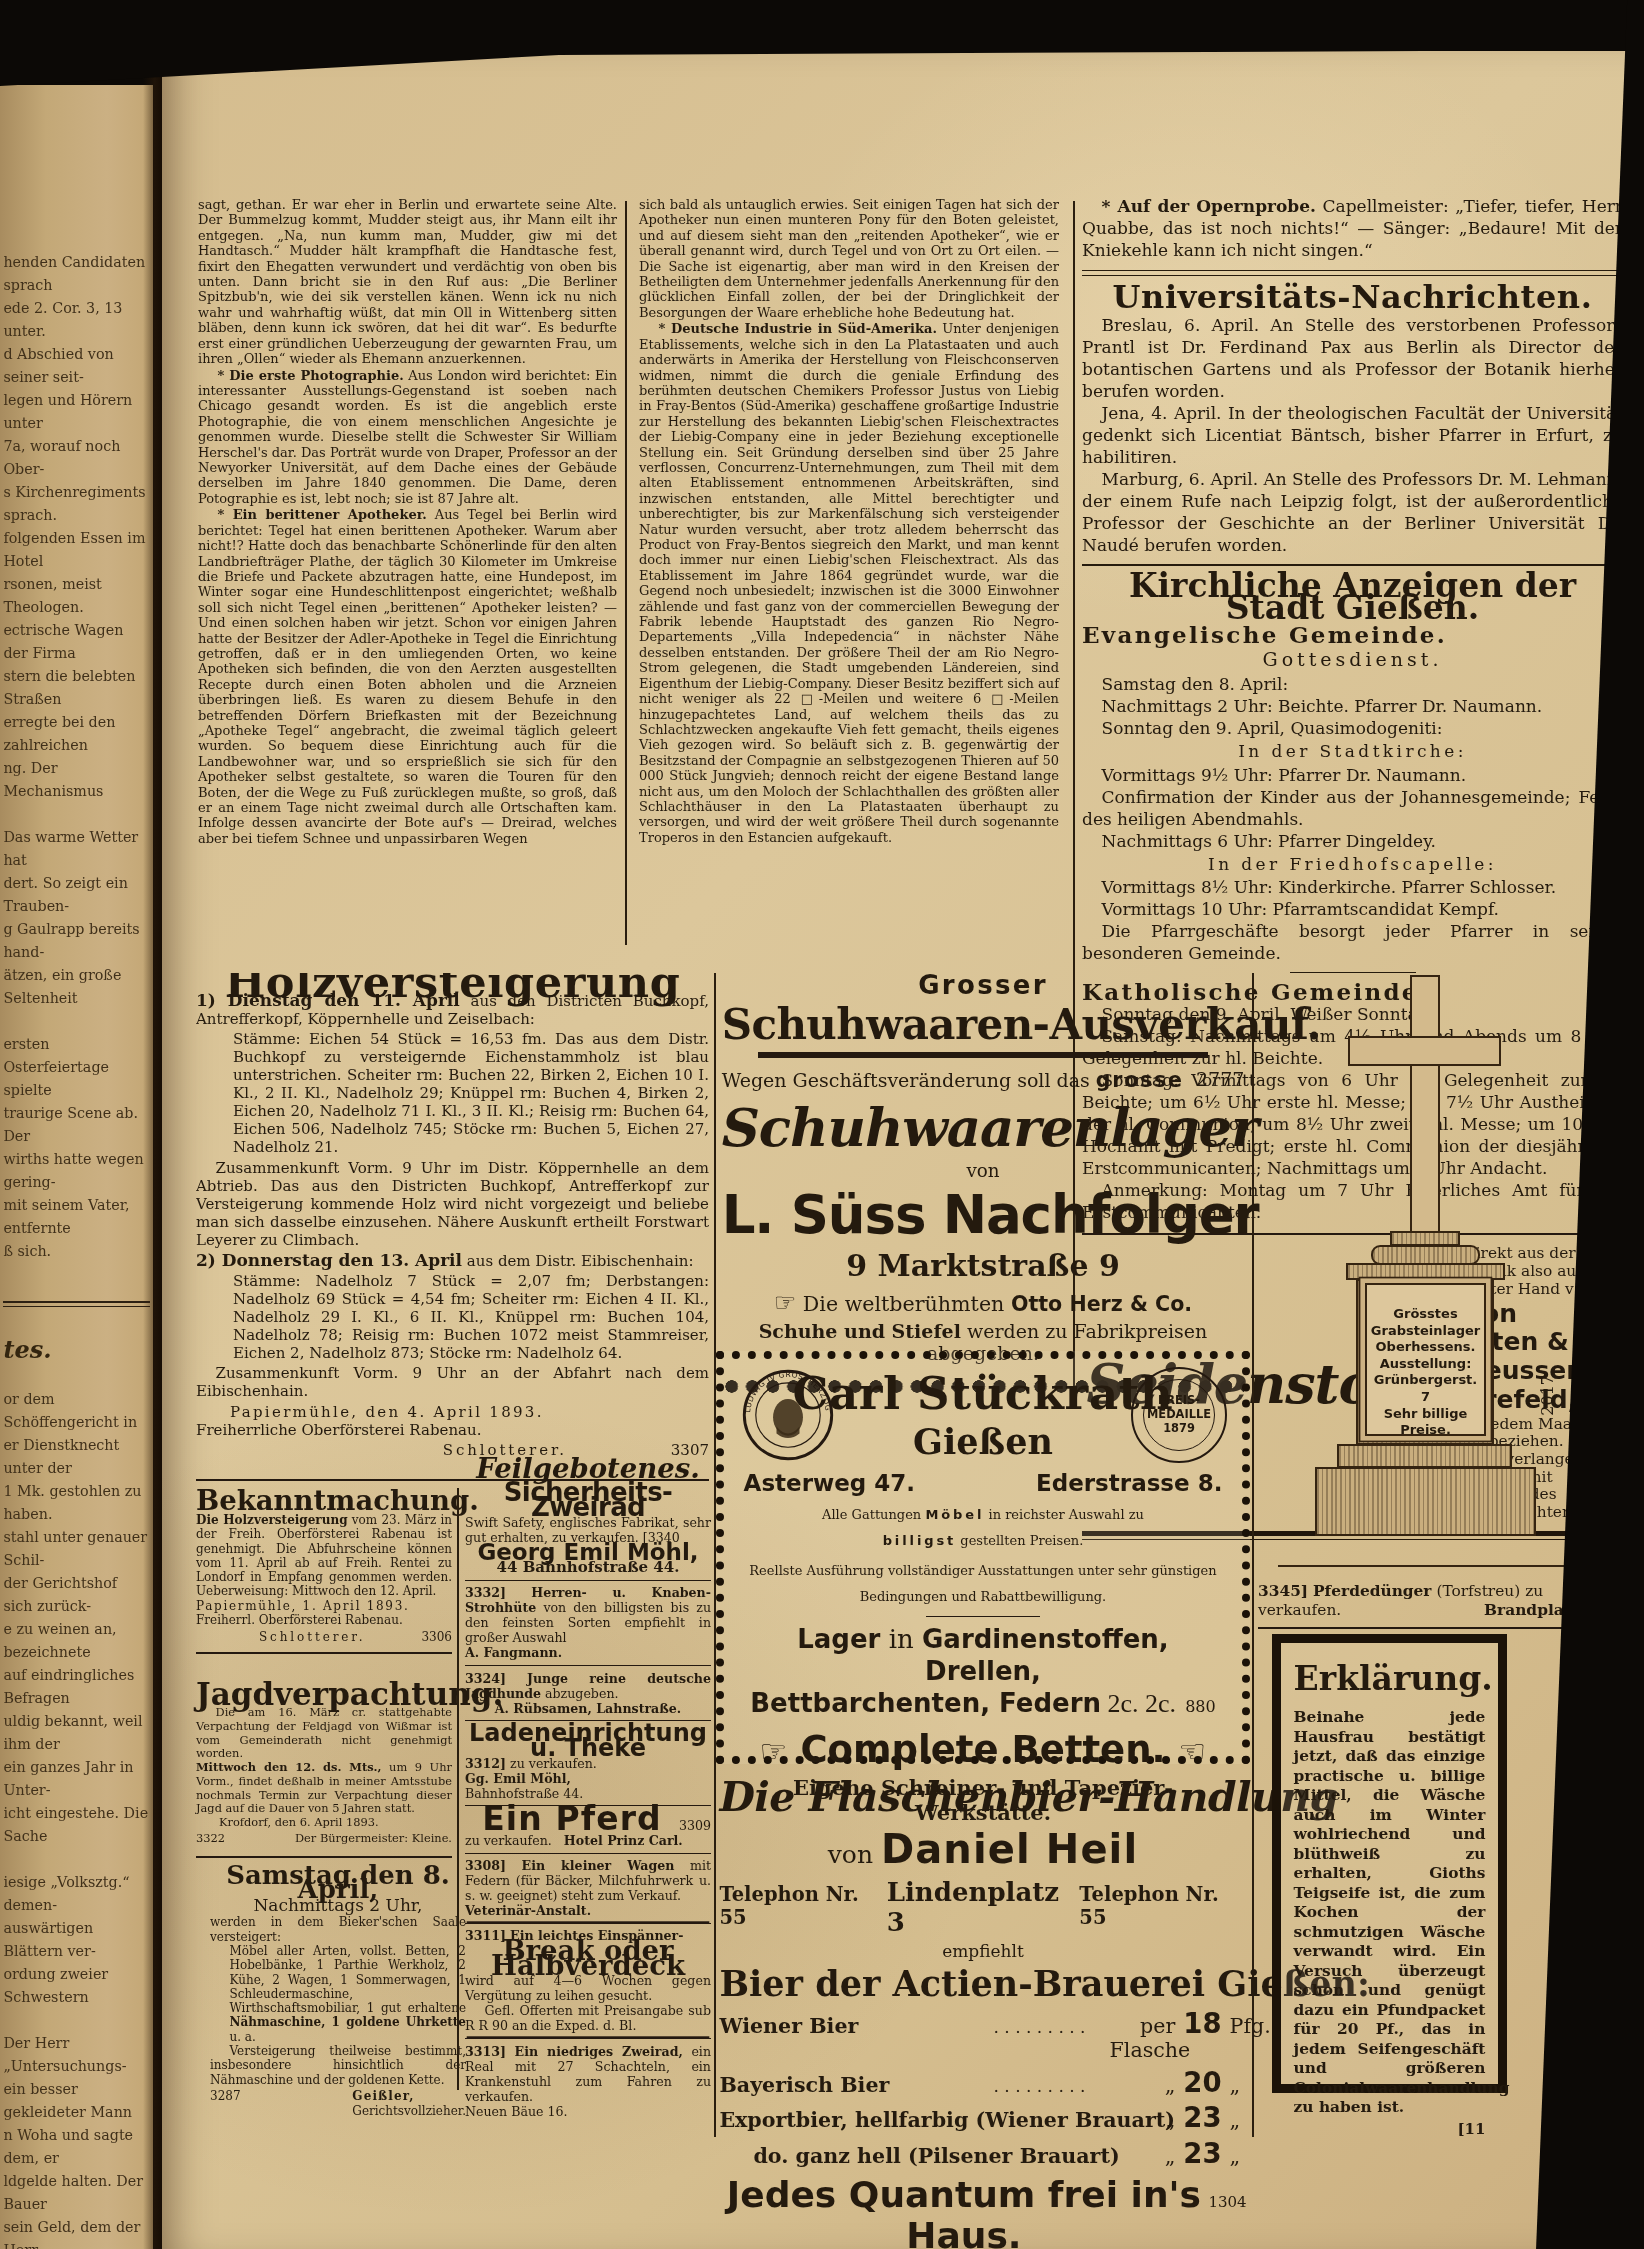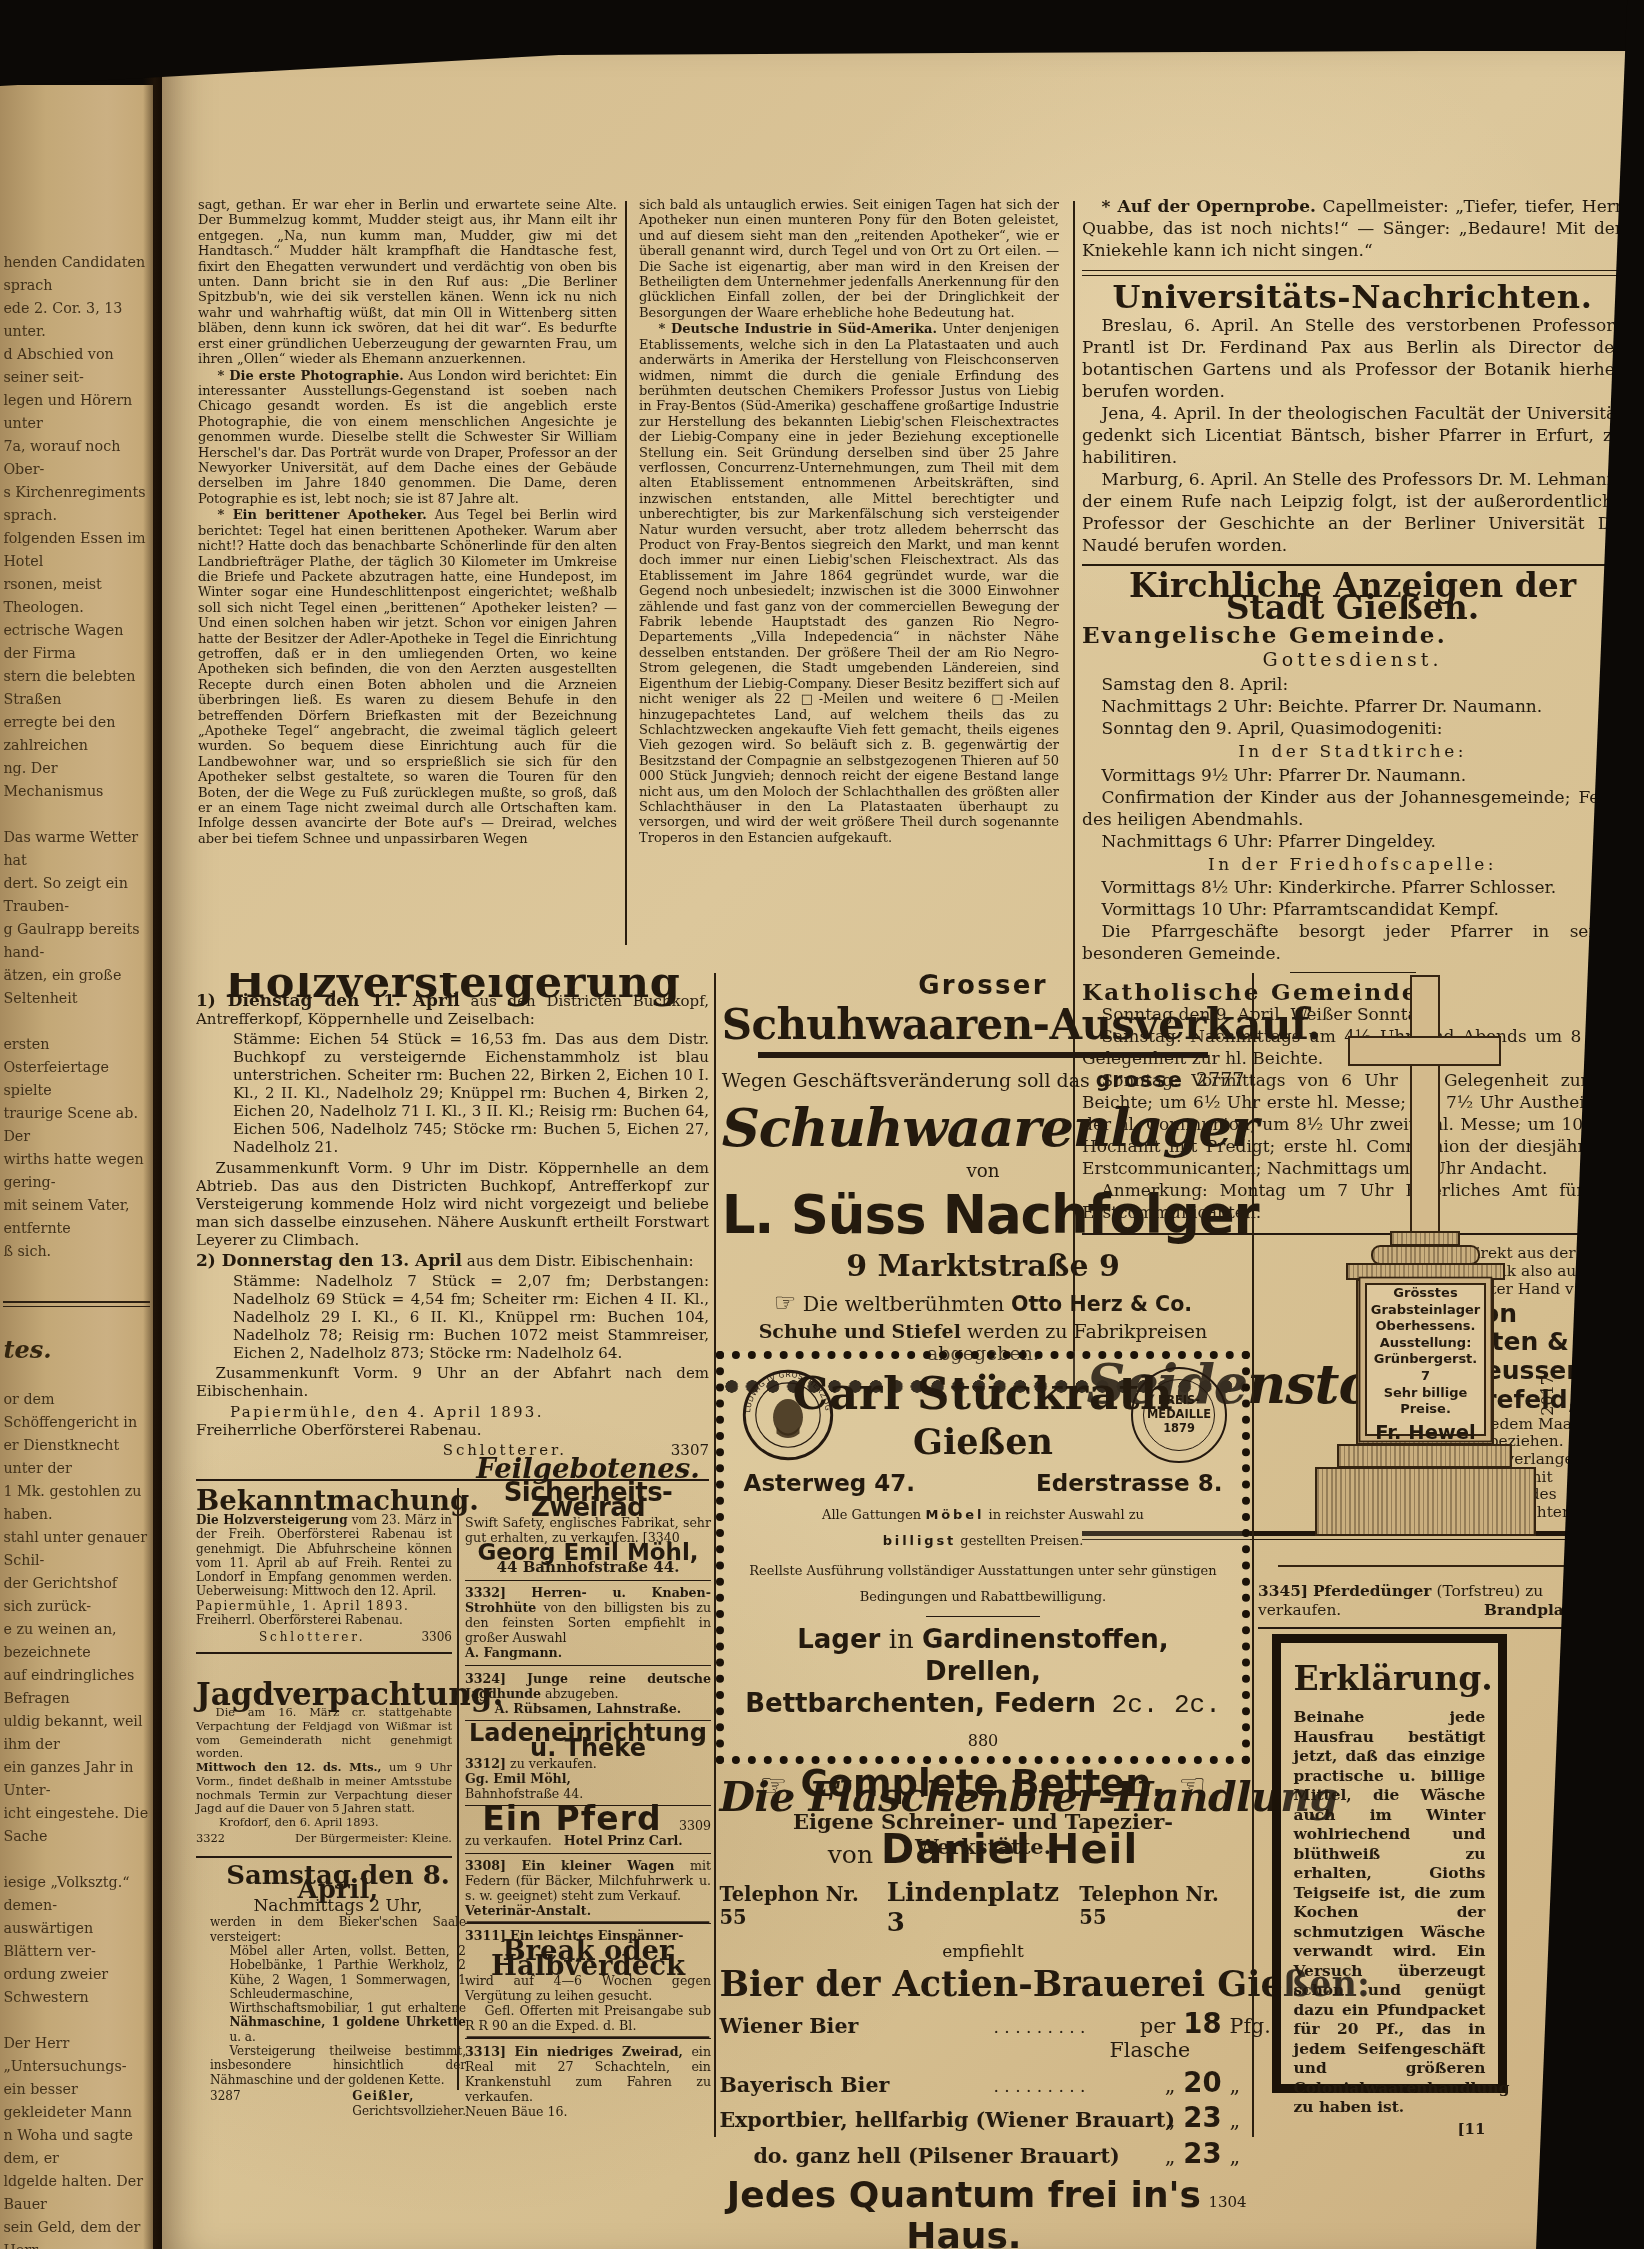--- a/index.html
+++ b/index.html
@@ -137,21 +137,21 @@
   .fl-free{display:flex;justify-content:space-between;align-items:baseline;margin-top:5.7px}
   .fl-free .txt{font-size:36px;font-weight:bold;font-family:"DejaVu Sans",sans-serif;flex:1;text-align:center}
   .fl-free .n{font-size:15px}
   
   #monument{left:1116px;top:924px;width:295px;height:598px}
   .cross-v{position:absolute;left:132px;top:0;width:30px;height:259px;background:#d3ba8c;border:2.9px solid #352411}
   .cross-h{position:absolute;left:70px;top:61px;width:153px;height:30px;background:#d3ba8c;border:2.9px solid #352411}
   .ped{position:absolute;background:#c9ae7e;border:2.3px solid #352411;
        background-image:repeating-linear-gradient(90deg,rgba(53,36,17,.35) 0 1.7px,rgba(0,0,0,0) 1.7px 4.6px)}
   .plaque{position:absolute;left:87px;top:308px;width:121px;height:153px;background:#ddc79c;border:2.9px solid #352411;
-       box-shadow:0 0 0 4.6px #cdb283,0 0 0 6.3px #352411;padding-top:0;text-align:center}
+       box-shadow:0 0 0 4.6px #cdb283,0 0 0 6.3px #352411;padding-top:21px;text-align:center}
   .plq-lines{font-family:"DejaVu Sans",sans-serif;font-weight:bold;font-size:13px;line-height:16.6px;white-space:pre-line}
   .plq-name{font-size:19.5px;font-weight:bold;font-family:"DejaVu Sans",sans-serif;margin-top:3.4px}
   .plq-beruf{font-size:13.7px;font-weight:bold;font-family:"DejaVu Sans",sans-serif}
   .mon-num{position:absolute;right:16px;top:400px;writing-mode:vertical-rl;transform:rotate(180deg);font-size:16px}
   .groundline{position:absolute;left:0;top:590px;width:295px;border-top:2.9px solid #352411}
   #duenger{left:1096px;top:1531px;width:343px;font-size:15.4px;line-height:19px;border-bottom:2.3px solid #241910;padding-bottom:6.9px}
   #erkl{left:1110px;top:1583px;width:235px;height:459px;border:9.2px solid #1b1208;padding:16px 12.6px;background:rgba(255,244,212,.10)}
   .erkl-t{font-size:33px;font-weight:bold;text-align:center;margin-bottom:10.3px}
   .erkl-b{font-size:15.4px;line-height:19.5px;font-weight:bold;text-align:justify}
   .erkl-n{text-align:right;font-weight:bold;font-size:15px;margin-top:2.3px}
@@ -427,21 +427,21 @@
           </div>
         </div>
       </div>
       <div class="st-addr">
           <span>Asterweg 47.</span>
           <span>Ederstrasse 8.</span>
         </div>
       <div class="st-p"><span>Alle Gattungen </span><span class="moebel">Möbel</span><span> in reichster Auswahl zu</span><br><span class="moebel">billigst</span><span> gestellten Preisen.</span></div>
       <div class="st-p" style="margin-top:4.6px">Reellste Ausführung vollständiger Ausstattungen unter sehr günstigen Bedingungen und Rabattbewilligung.</div>
       <div class="st-rule"></div>
-      <div class="st-lager"><span>Lager</span><span style="font-family:'DejaVu Serif',serif;font-weight:normal"> in </span><span>Gardinenstoffen, Drellen,</span><br><span>Bettbarchenten, Federn</span><span style="font-family:Liberation Mono, monospace;font-weight:normal"> 2c. 2c.</span> <span class="n880">880</span></div>
+      <div class="st-lager"><span>Lager</span><span style="font-family:'DejaVu Serif',serif;font-weight:normal"> in </span><span>Gardinenstoffen, Drellen,</span><br><span>Bettbarchenten, Federn</span><span style="font-family:Liberation Serif, serif;font-weight:normal"> 2c. 2c.</span> <span class="n880">880</span></div>
       <div class="st-betten"><span class="hand">☞</span> <span>Complete Betten.</span> <span class="hand">☜</span></div>
       <div class="st-last">Eigene Schreiner- und Tapezier-Werkstätte.</div>
     </div>
 
     <div class="abs" id="flaschen">
       <div class="fl-t">Die Flaschenbier-Handlung</div>
       <div class="fl-name"><span>von </span><b>Daniel Heil</b></div>
       <div class="fl-row">
           <span>Telephon Nr. 55</span>
           <span class="mid">Lindenplatz 3</span>

